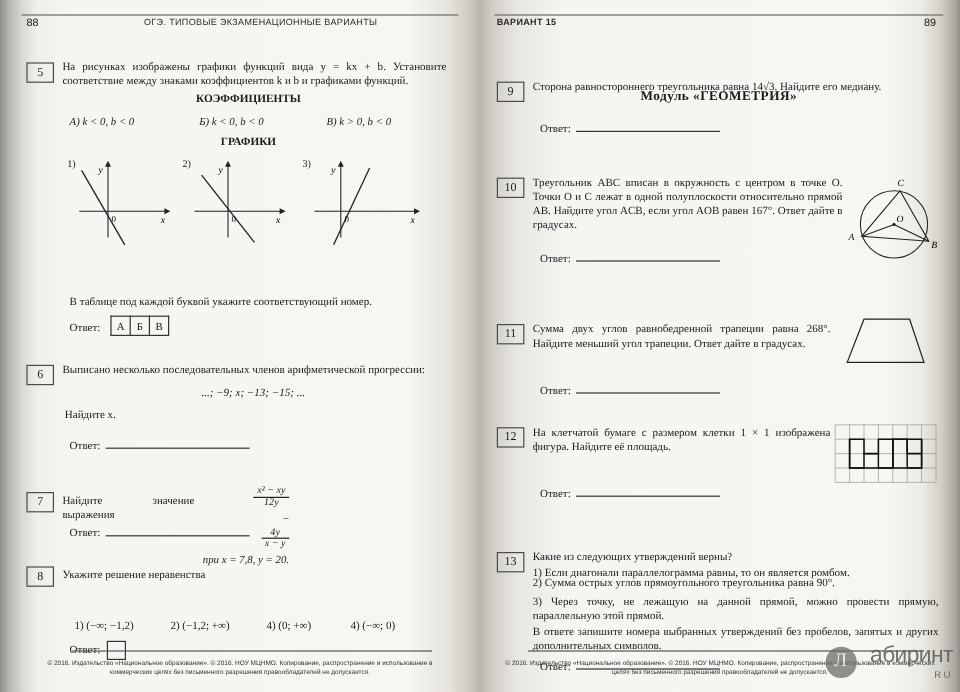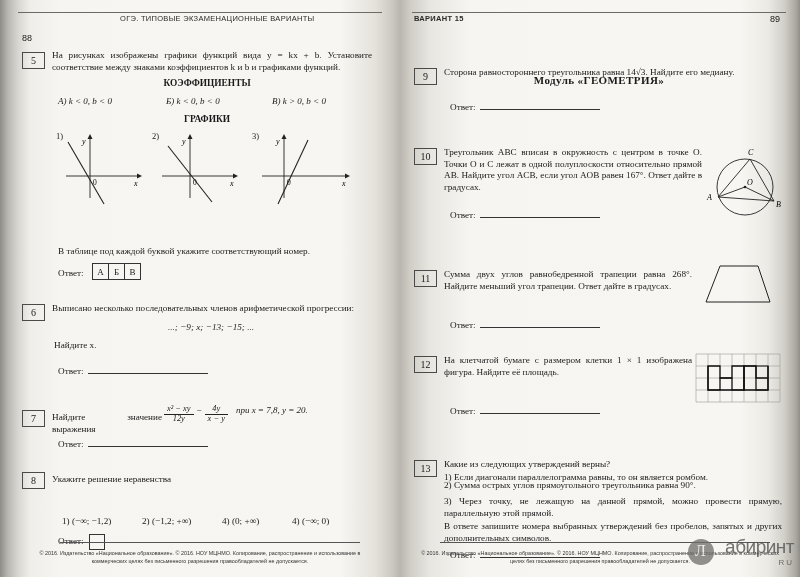--- a/index.html
+++ b/index.html
@@ -65,21 +65,21 @@
   svg{display:block;}
 </style>
 </head>
 <body>
 
 <div id="page">
   <div class="book"></div>
 
   <div class="pagewrap">
     <div class="topline" style="left:18px;right:418px;"></div>
-    <div class="pno" style="left:22px;margin-top:19px;">88</div>
+    <div class="pno" style="left:22px;">88</div>
     <div class="hdr" style="left:120px;">ОГЭ. ТИПОВЫЕ ЭКЗАМЕНАЦИОННЫЕ ВАРИАНТЫ</div>
 
     <div class="qnum" style="left:22px;top:52px;">5</div>
     <div class="qtext" style="left:52px;top:50px;width:320px;">На рисунках изображены графики функций вида y = kx + b. Установите соответствие между знаками коэффициентов k и b и графиками функций.</div>
     <div class="qtext bold center" style="left:52px;top:78px;width:310px;font-size:9.4px;">КОЭФФИЦИЕНТЫ</div>
 
     <div class="opt ital" style="left:58px;top:96px;">А)  k &lt; 0, b &lt; 0</div>
     <div class="opt ital" style="left:166px;top:96px;">Б)  k &lt; 0, b &lt; 0</div>
     <div class="opt ital" style="left:272px;top:96px;">В)  k &gt; 0, b &lt; 0</div>
 
@@ -143,21 +143,21 @@
     <div class="qnum" style="left:22px;top:304px;">6</div>
     <div class="qtext" style="left:52px;top:303px;width:320px;">Выписано несколько последовательных членов арифметической прогрессии:</div>
     <div class="qtext center ital" style="left:52px;top:322px;width:318px;">...; −9; x; −13; −15; ...</div>
     <div class="qtext" style="left:54px;top:340px;width:200px;">Найдите x.</div>
     <div class="ans" style="left:58px;top:364px;">
       <span>Ответ:</span><span class="ansline"></span>
     </div>
 
     <div class="qnum" style="left:22px;top:410px;">7</div>
     <div class="qtext" style="left:52px;top:412px;width:110px;">Найдите значение выражения</div>
-    <div style="position:absolute;left:164px;top:405px;display:flex;align-items:flex-start;gap:3px;">
+    <div style="position:absolute;left:164px;top:405px;display:flex;align-items:flex-end;gap:3px;flex-direction:column;">
       <span class="frac ital">
         <span class="num">x² − xy</span>
         <span class="den">12y</span>
       </span>
       <span style="font-size:9px;">−</span>
       <span class="frac ital">
         <span class="num">4y</span>
         <span class="den">x − y</span>
       </span>
       <span class="ital" style="font-size:9px;margin-left:5px;">при x = 7,8,  y = 20.</span>

